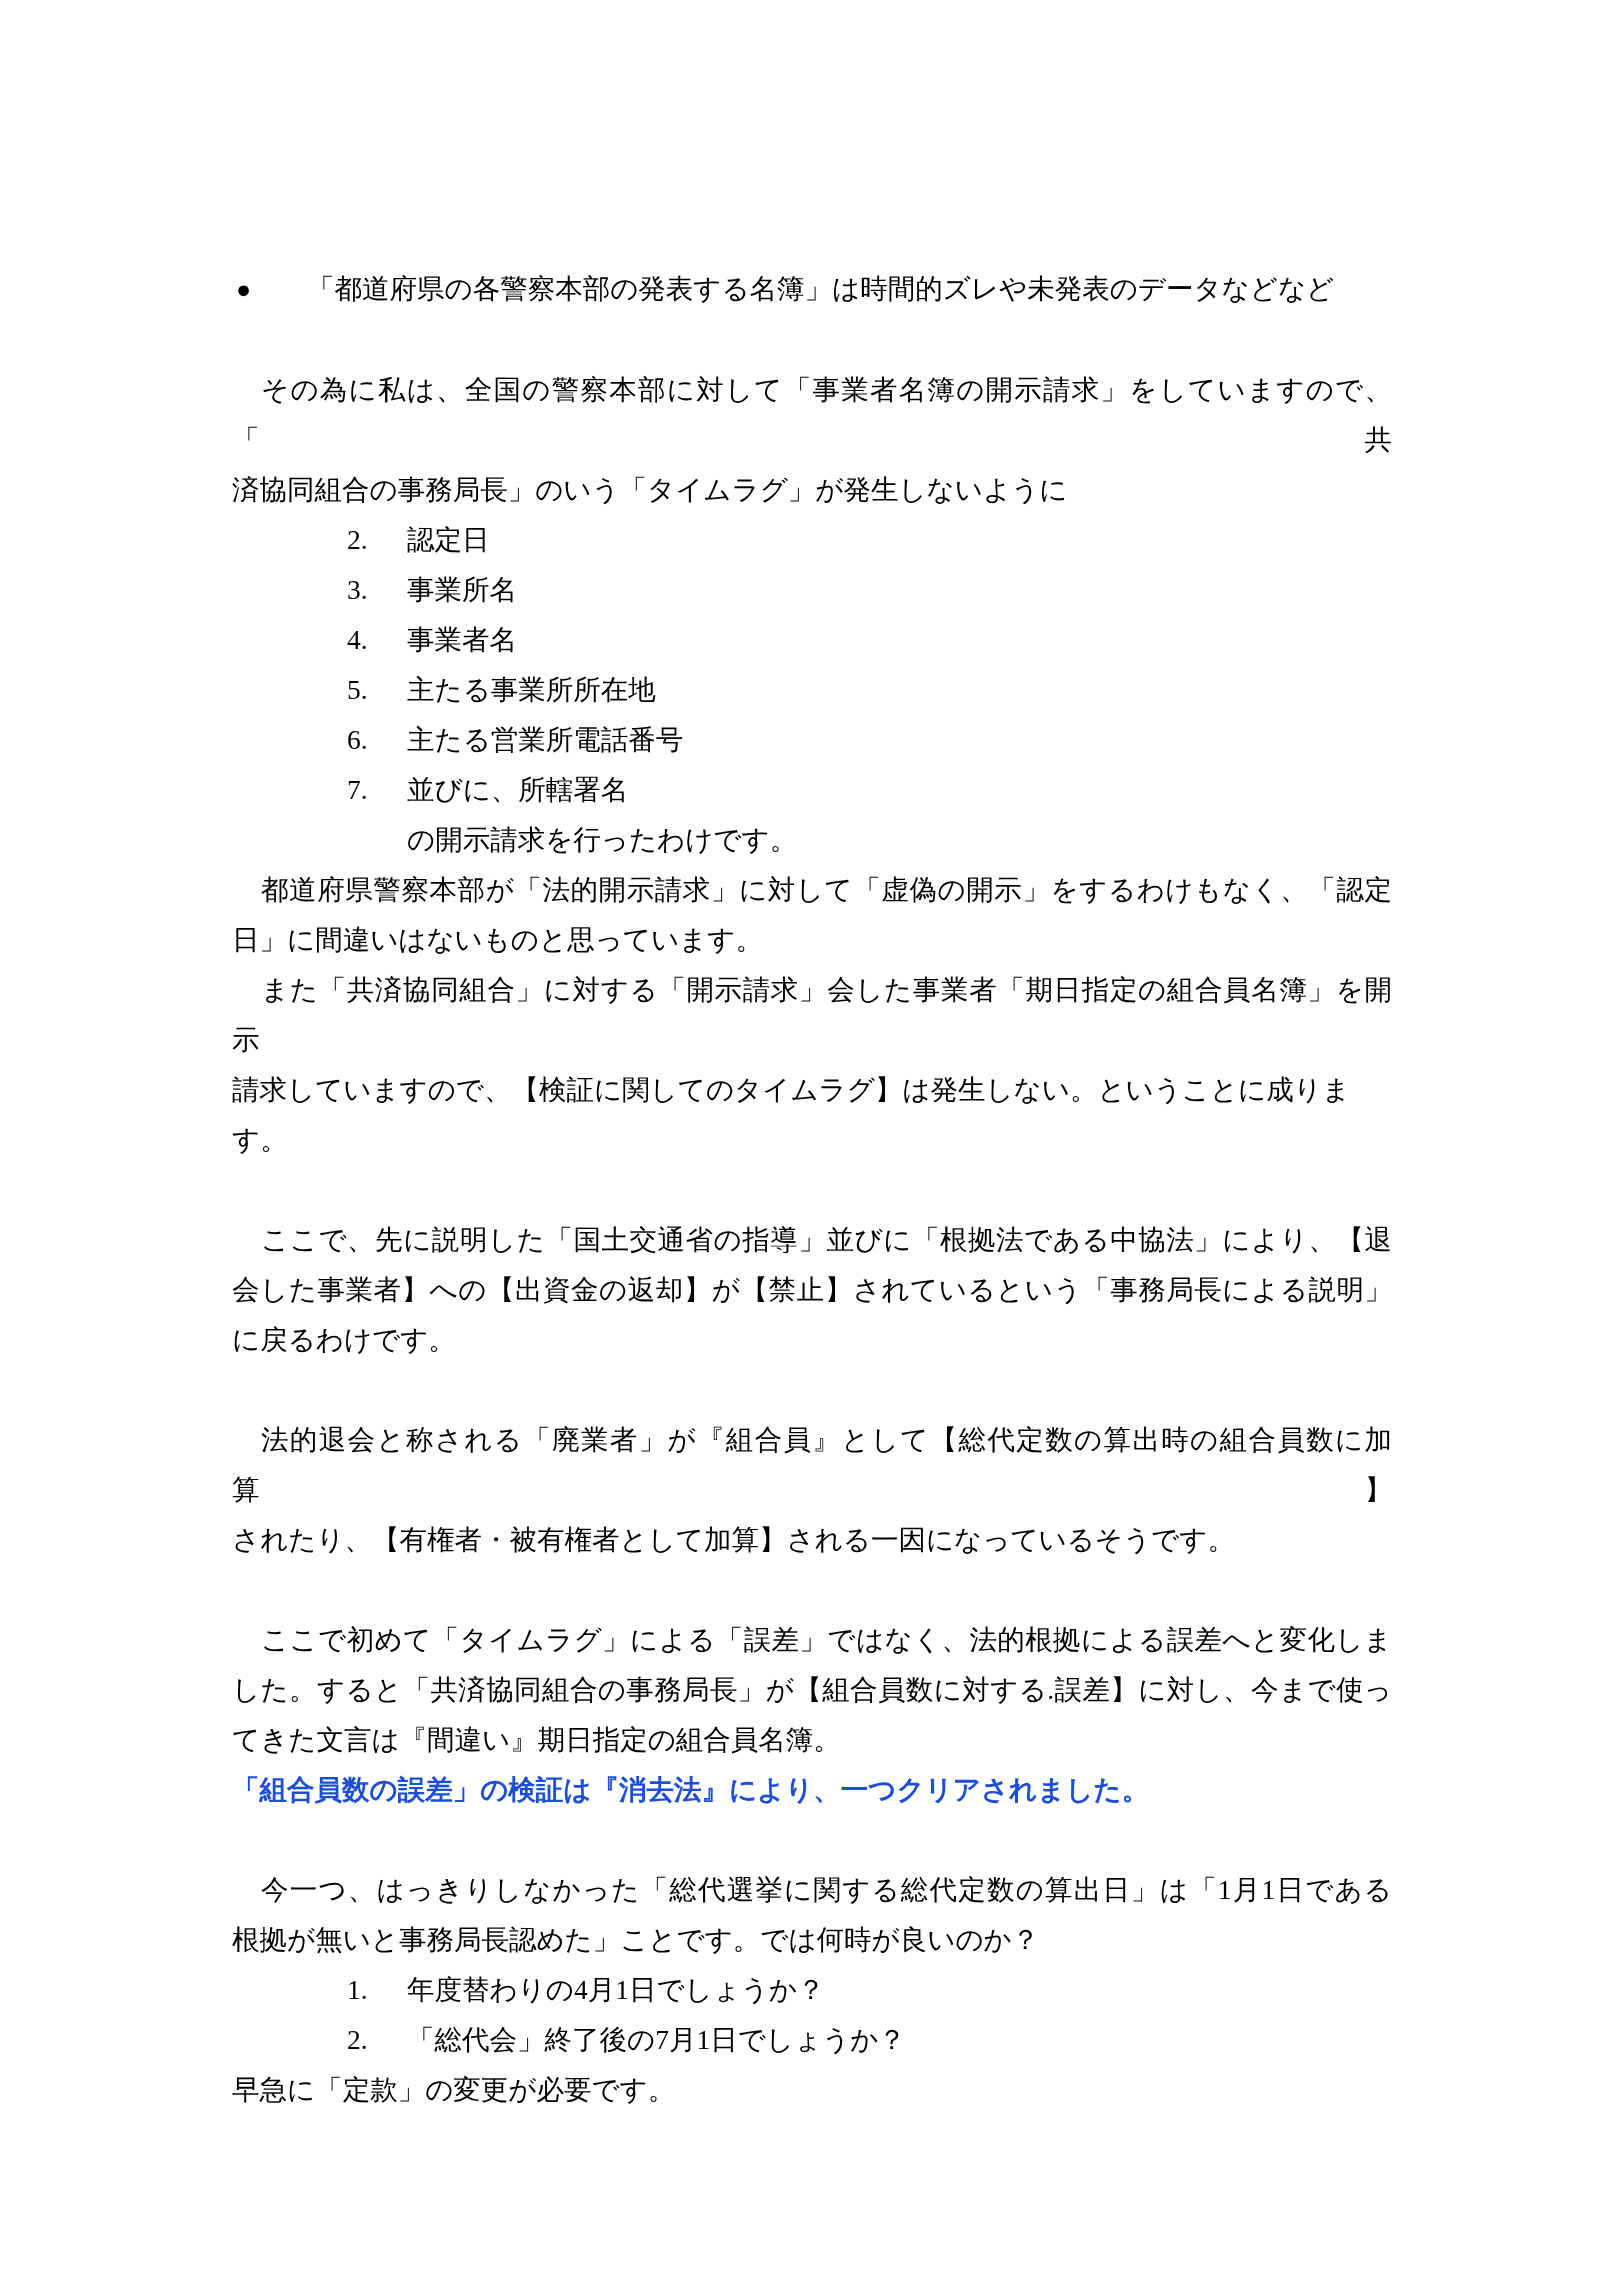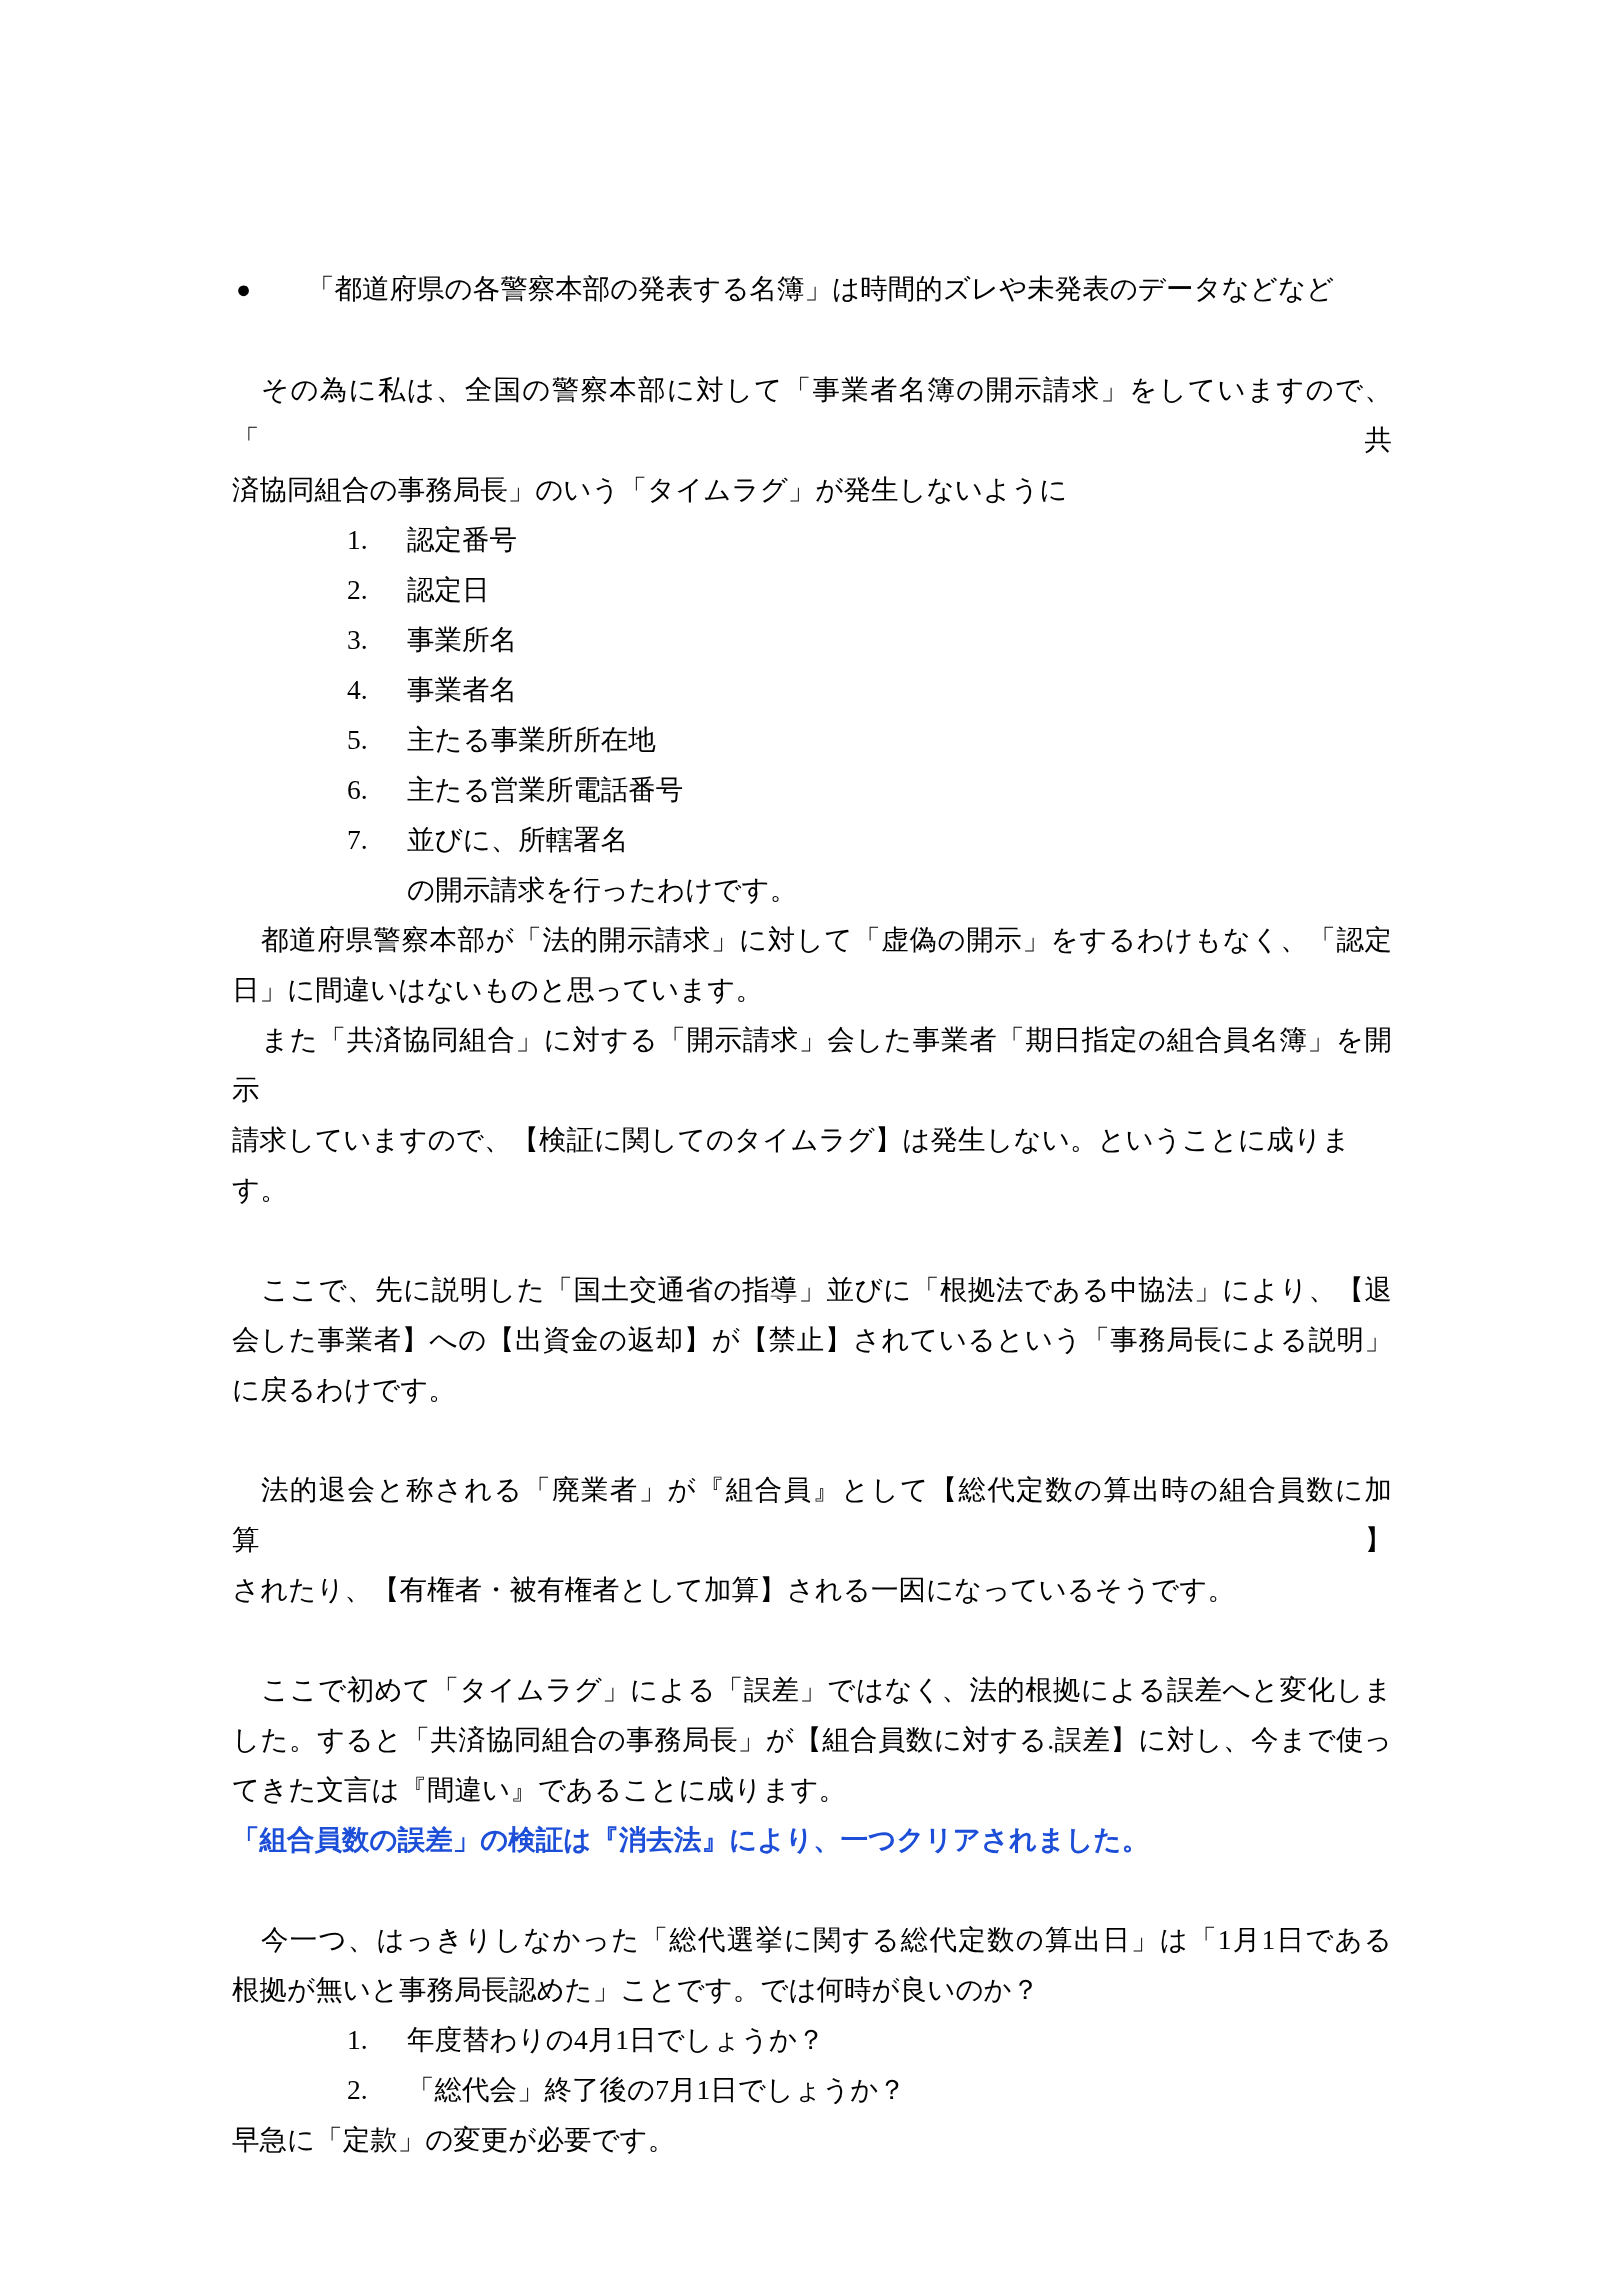--- a/index.html
+++ b/index.html
@@ -69,21 +69,20 @@
 </style>
 </head>
 <body>
 
 <div class="page">
   <div class="content">
       <div class="line bullet-line"><span class="bullet">●</span><span>「都道府県の各警察本部の発表する名簿」は時間的ズレや未発表のデータなどなど</span></div>
       <div class="line blank"><span></span></div>
       <div class="line fill indent"><span>その為に私は、全国の警察本部に対して「事業者名簿の開示請求」をしていますので、「共</span></div>
       <div class="line"><span>済協同組合の事務局長」のいう「タイムラグ」が発生しないように</span></div>
-      <div class="line list"><span class="num">1.</span><span>認定番号</span></div>
       <div class="line list"><span class="num">2.</span><span>認定日</span></div>
       <div class="line list"><span class="num">3.</span><span>事業所名</span></div>
       <div class="line list"><span class="num">4.</span><span>事業者名</span></div>
       <div class="line list"><span class="num">5.</span><span>主たる事業所所在地</span></div>
       <div class="line list"><span class="num">6.</span><span>主たる営業所電話番号</span></div>
       <div class="line list"><span class="num">7.</span><span>並びに、所轄署名</span></div>
       <div class="line list-cont"><span>の開示請求を行ったわけです。</span></div>
       <div class="line fill indent"><span>都道府県警察本部が「法的開示請求」に対して「虚偽の開示」をするわけもなく、「認定</span></div>
       <div class="line"><span>日」に間違いはないものと思っています。</span></div>
       <div class="line fill indent"><span>また「共済協同組合」に対する「開示請求」会した事業者「期日指定の組合員名簿」を開示</span></div>
@@ -91,21 +90,21 @@
       <div class="line blank"><span></span></div>
       <div class="line fill indent"><span>ここで、先に説明した「国土交通省の指導」並びに「根拠法である中協法」により、【退</span></div>
       <div class="line fill"><span>会した事業者】への【出資金の返却】が【禁止】されているという「事務局長による説明」</span></div>
       <div class="line"><span>に戻るわけです。</span></div>
       <div class="line blank"><span></span></div>
       <div class="line fill indent"><span>法的退会と称される「廃業者」が『組合員』として【総代定数の算出時の組合員数に加算】</span></div>
       <div class="line"><span>されたり、【有権者・被有権者として加算】される一因になっているそうです。</span></div>
       <div class="line blank"><span></span></div>
       <div class="line fill indent"><span>ここで初めて「タイムラグ」による「誤差」ではなく、法的根拠による誤差へと変化しま</span></div>
       <div class="line fill"><span>した。すると「共済協同組合の事務局長」が【組合員数に対する.誤差】に対し、今まで使っ</span></div>
-      <div class="line"><span>てきた文言は『間違い』であることに成ります。</span></div>
+      <div class="line"><span>てきた文言は『間違い』期日指定の組合員名簿。</span></div>
       <div class="line red"><span>「組合員数の誤差」の検証は『消去法』により、一つクリアされました。</span></div>
       <div class="line blank"><span></span></div>
       <div class="line fill indent"><span>今一つ、はっきりしなかった「総代選挙に関する総代定数の算出日」は「1月1日である</span></div>
       <div class="line"><span>根拠が無いと事務局長認めた」ことです。では何時が良いのか？</span></div>
       <div class="line list"><span class="num">1.</span><span>年度替わりの4月1日でしょうか？</span></div>
       <div class="line list"><span class="num">2.</span><span>「総代会」終了後の7月1日でしょうか？</span></div>
       <div class="line"><span>早急に「定款」の変更が必要です。</span></div>
     </div>
 </div>
 

